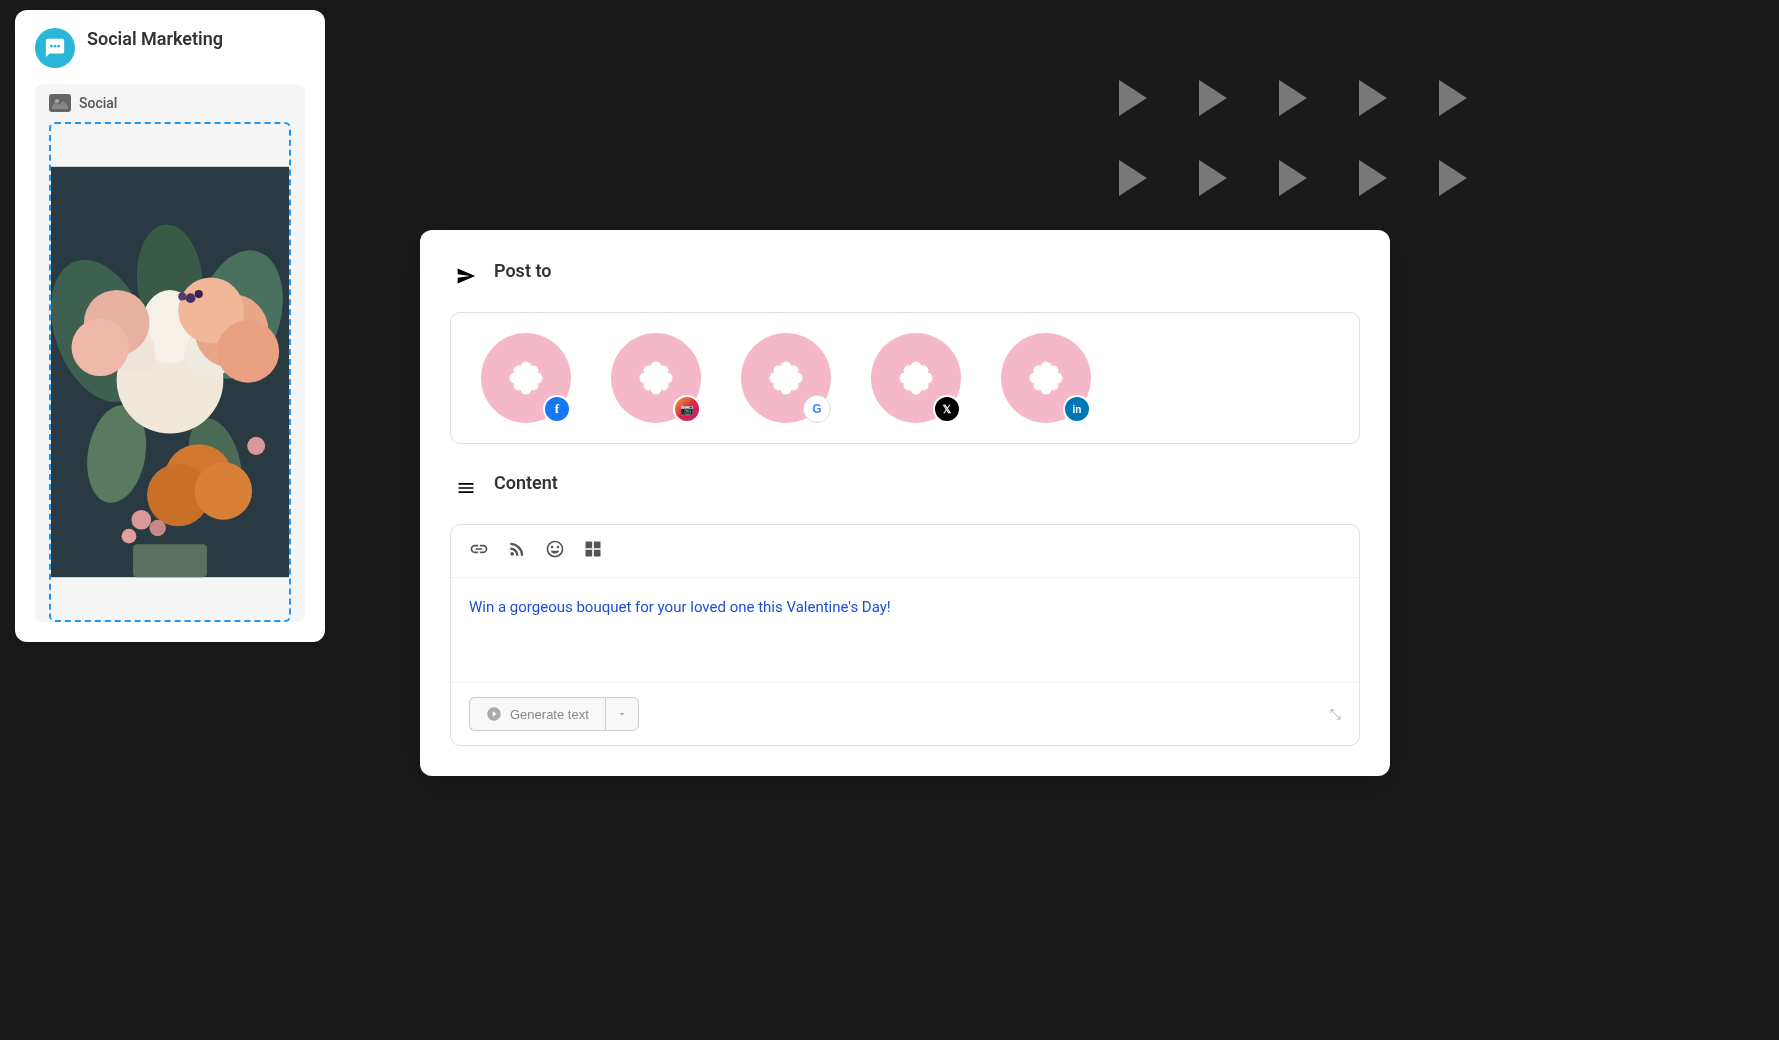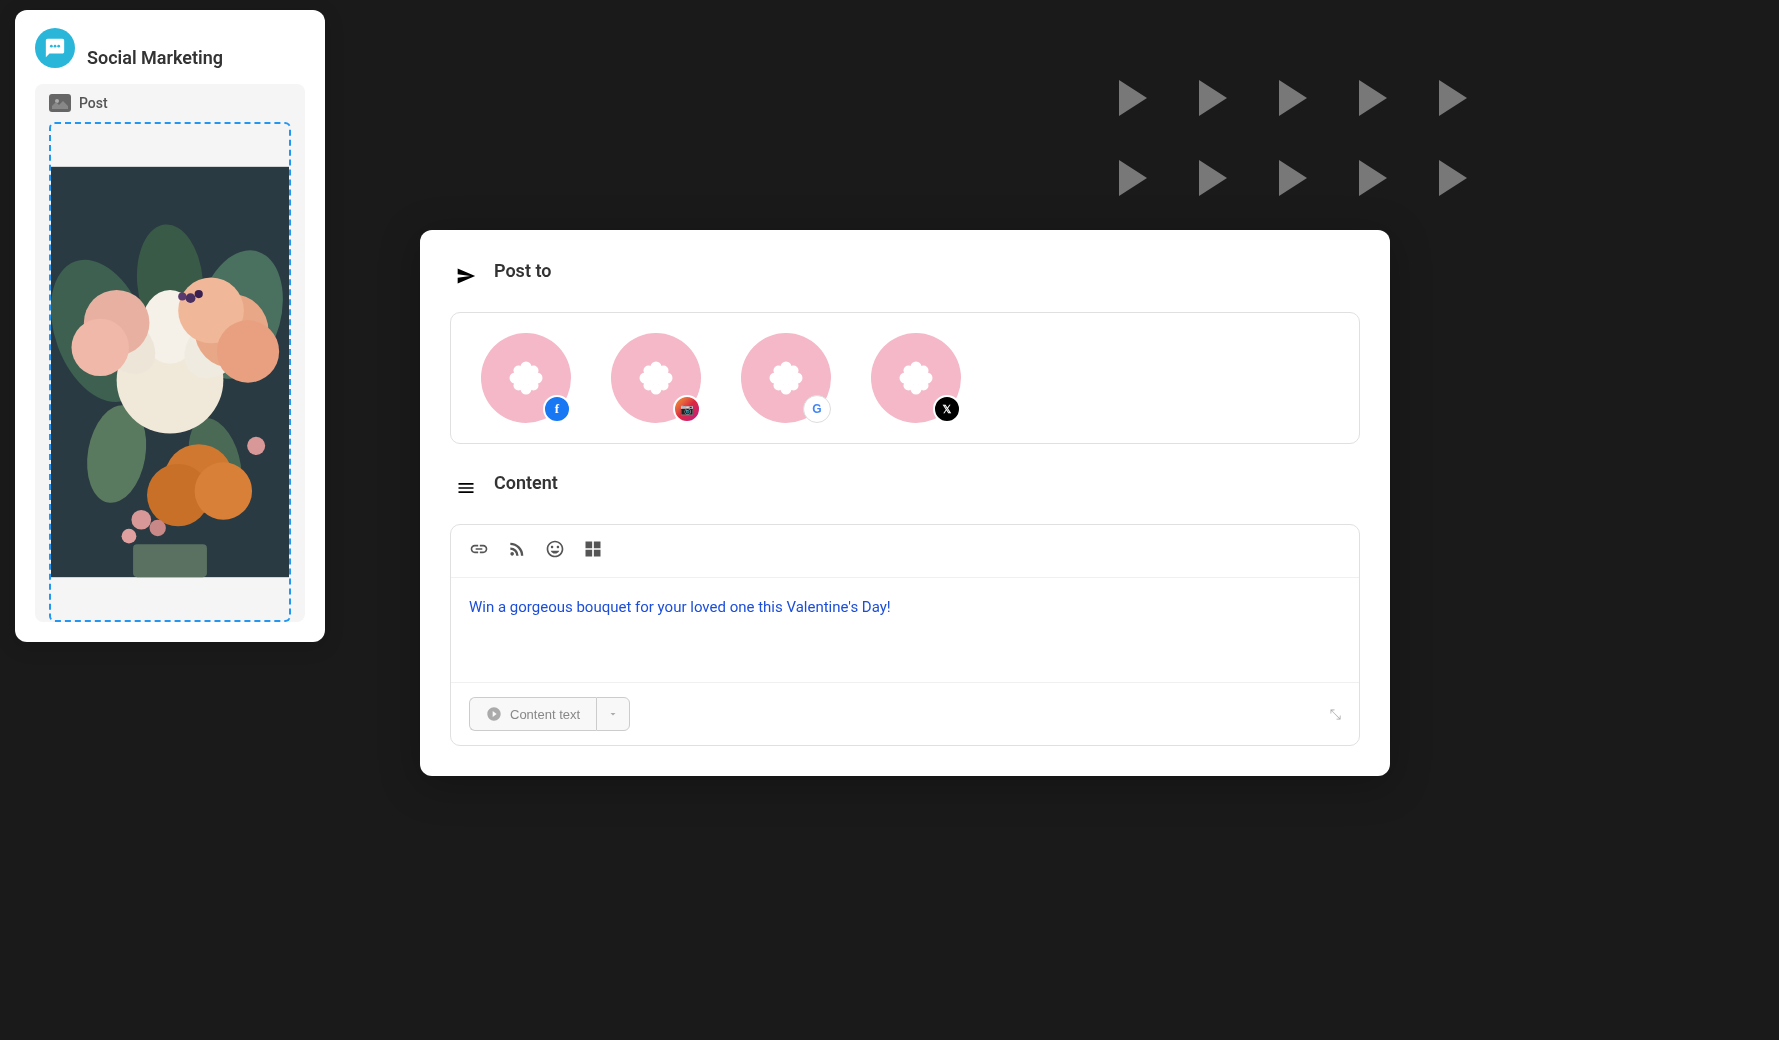--- a/index.html
+++ b/index.html
@@ -40,21 +40,21 @@
       left: 15px;
       width: 310px;
       background: #ffffff;
       border-radius: 12px;
       box-shadow: 0 4px 20px rgba(0,0,0,0.15);
       padding: 18px 20px 20px;
     }
 
     .card-header {
       display: flex;
-      align-items: flex-end;
+      align-items: flex-start;
       gap: 12px;
       margin-bottom: 16px;
     }
 
     .app-icon {
       width: 40px;
       height: 40px;
       background: #29b6d8;
       border-radius: 50%;
       display: flex;
@@ -307,21 +307,21 @@
 
   <div class="media-section">
     <div class="media-label">
       <div class="media-icon-box">
         <svg width="16" height="12" viewBox="0 0 16 12" fill="none">
           <rect width="16" height="12" rx="1" fill="#666"></rect>
           <circle cx="5" cy="4" r="2" fill="#aaa"></circle>
           <path d="M0 9L4 5L7 8L11 4L16 9V12H0V9Z" fill="#888"></path>
         </svg>
       </div>
-      <span>Post</span>
+      <span>Social</span>
     </div>
 
     <div class="flower-image-container">
       
       <svg class="flower-svg" viewBox="0 0 290 500" xmlns="http://www.w3.org/2000/svg">
 
         <rect width="290" height="500" fill="#2a3a42"></rect>
 
         <ellipse cx="60" cy="200" rx="55" ry="90" fill="#3d6050" transform="rotate(-20 60 200)"></ellipse>
         <ellipse cx="230" cy="180" rx="50" ry="80" fill="#4a7060" transform="rotate(15 230 180)"></ellipse>
@@ -436,20 +436,36 @@
           <circle cx="35" cy="24" r="5.5" fill="white"></circle>
           <circle cx="16.5" cy="16.5" r="5" fill="white"></circle>
           <circle cx="31.5" cy="16.5" r="5" fill="white"></circle>
           <circle cx="16.5" cy="31.5" r="5" fill="white"></circle>
           <circle cx="31.5" cy="31.5" r="5" fill="white"></circle>
         </svg>
       </div>
       <div class="platform-badge badge-twitter" style="font-size:11px; font-weight:800; font-family:sans-serif; color:white;">𝕏</div>
     </div>
 
+    <div class="account-item">
+      <div class="account-avatar">
+        <svg width="48" height="48" viewBox="0 0 48 48" fill="none">
+          <circle cx="24" cy="24" r="7" fill="white"></circle>
+          <circle cx="24" cy="13" r="5.5" fill="white"></circle>
+          <circle cx="24" cy="35" r="5.5" fill="white"></circle>
+          <circle cx="13" cy="24" r="5.5" fill="white"></circle>
+          <circle cx="35" cy="24" r="5.5" fill="white"></circle>
+          <circle cx="16.5" cy="16.5" r="5" fill="white"></circle>
+          <circle cx="31.5" cy="16.5" r="5" fill="white"></circle>
+          <circle cx="16.5" cy="31.5" r="5" fill="white"></circle>
+          <circle cx="31.5" cy="31.5" r="5" fill="white"></circle>
+        </svg>
+      </div>
+      <div class="platform-badge badge-linkedin" style="font-size:10px; font-weight:700; font-family:sans-serif; color:white;">in</div>
+    </div>
 
   </div>
 
   <div class="content-section">
     <div class="section-header">
       <div class="section-icon">
         <svg width="20" height="20" viewBox="0 0 24 24" fill="currentColor">
           <path d="M3 18h18v-2H3v2zm0-5h18v-2H3v2zm0-7v2h18V6H3z"></path>
         </svg>
       </div>
@@ -481,21 +497,21 @@
       </div>
 
       <textarea class="content-textarea" readonly="" style="">Win a gorgeous bouquet for your loved one this Valentine's Day!</textarea>
 
       <div class="content-footer">
         <div class="generate-group">
           <button class="generate-main">
             <svg width="16" height="16" viewBox="0 0 24 24" fill="#aaa">
               <path d="M12 2C6.48 2 2 6.48 2 12s4.48 10 10 10 10-4.48 10-10S17.52 2 12 2zm-2 14.5v-9l6 4.5-6 4.5z"></path>
             </svg>
-            <span>Content text</span>
+            <span>Generate text</span>
           </button>
           <button class="generate-dropdown">
             <svg width="12" height="12" viewBox="0 0 24 24" fill="#aaa">
                 <path d="M7 10l5 5 5-5z"></path>
               </svg>
           </button>
         </div>
         <div class="resize-handle">⤡</div>
       </div>
     </div>

